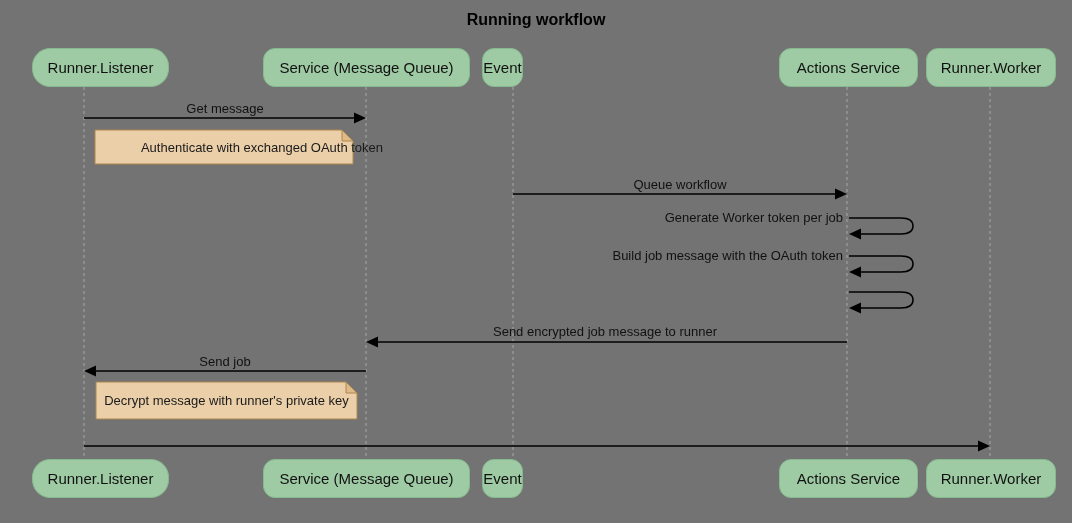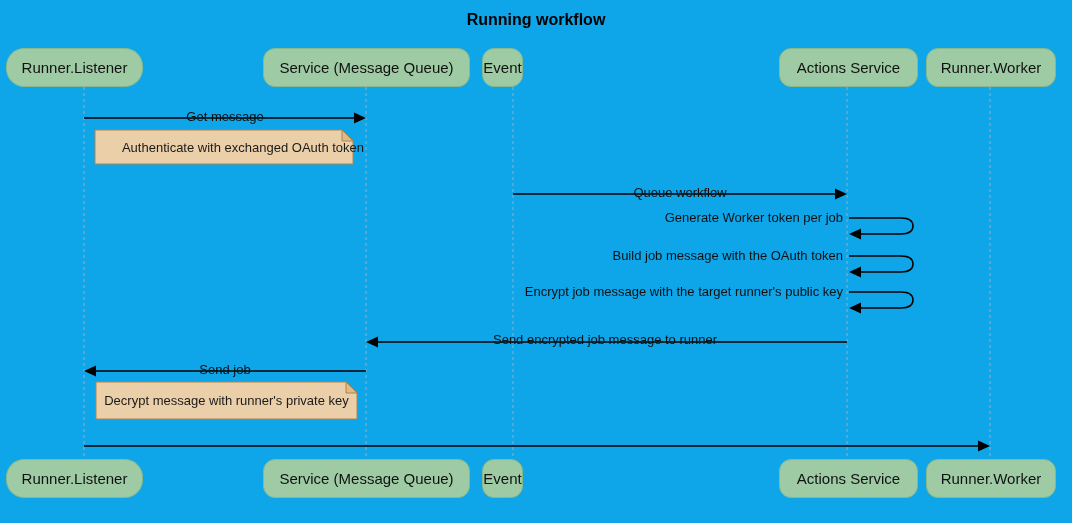--- a/index.html
+++ b/index.html
@@ -1,20 +1,20 @@
 <!DOCTYPE html>
 <html><head>
 <meta charset="utf-8">
 <style>
   html, body { margin: 0; padding: 0; background: #ffffff; }
   .stage {
     position: relative;
     width: 1072px;
     height: 523px;
-    background: #0ea5e9;
+    background: #737373;
     font-family: "Liberation Sans", sans-serif;
     overflow: hidden;
   }
   .stage svg { position: absolute; left: 0; top: 0; }
   .title {
     position: absolute;
     left: 0; top: 11px;
     width: 100%;
     text-align: center;
     font-size: 16px;
@@ -30,51 +30,50 @@
     box-sizing: border-box;
     display: flex;
     align-items: center;
     justify-content: center;
     font-size: 15px;
     color: #111111;
     white-space: nowrap;
   }
   .row-top { top: 48px; }
   .row-bottom { top: 459px; }
-  .a1 { left: 6px;  width: 137px; border-radius: 18px; }
+  .a1 { left: 32px;  width: 137px; border-radius: 18px; }
   .a2 { left: 263px; width: 207px; }
   .a3 { left: 482px; width: 41px;  }
   .a4 { left: 779px; width: 139px; }
   .a5 { left: 926px; width: 130px; text-align: center; }
   .msg {
     position: absolute;
     font-size: 13px;
     line-height: 14px;
     color: #111111;
     white-space: nowrap;
     transform: translateX(-50%);
-    margin-top: 8px;
   }
   .msg-right {
     position: absolute;
     font-size: 13px;
     line-height: 14px;
     color: #111111;
     white-space: nowrap;
     right: 229px;
   }
   .note-label {
     position: absolute;
     font-size: 13px;
     line-height: 14px;
     color: #1a1a1a;
     text-align: center;
     white-space: nowrap;
   }
-  .nl1 { left: 88px; width: 310px; top: 141px; }
+  .nl1 { left: 107px; width: 310px; top: 141px; }
   .nl2 { left: 96px; width: 261px; top: 394px; text-align: center; }
   .m1 { left: 225px; top: 102px; }
   .m2 { left: 680px; top: 178px; }
   .m3 { top: 211px; }
   .m4 { top: 249px; margin-left: 9px; }
   .m5 { top: 285px; }
   .m6 { left: 605px; top: 325px; }
   .m7 { left: 225px; top: 355px; }
   .m8 { left: 537px; top: 430px; }
 </style>
@@ -151,20 +150,19 @@
   <div class="actor row-bottom a1">Runner.Listener</div>
   <div class="actor row-bottom a2">Service (Message Queue)</div>
   <div class="actor row-bottom a3">Event</div>
   <div class="actor row-bottom a4">Actions Service</div>
   <div class="actor row-bottom a5">Runner.Worker</div>
 
   <div class="msg m1">Get message</div>
   <div class="msg m2">Queue workflow</div>
   <div class="msg-right m3">Generate Worker token per job</div>
   <div class="msg-right m4">Build job message with the OAuth token</div>
-  <div class="msg-right m5">Encrypt job message with the target runner's public key</div>
   <div class="msg m6">Send encrypted job message to runner</div>
   <div class="msg m7">Send job</div>
 
   <div class="note-label nl1">Authenticate with exchanged OAuth token</div>
   <div class="note-label nl2">Decrypt message with runner's private key</div>
 
 </div>
 
 </body></html>

